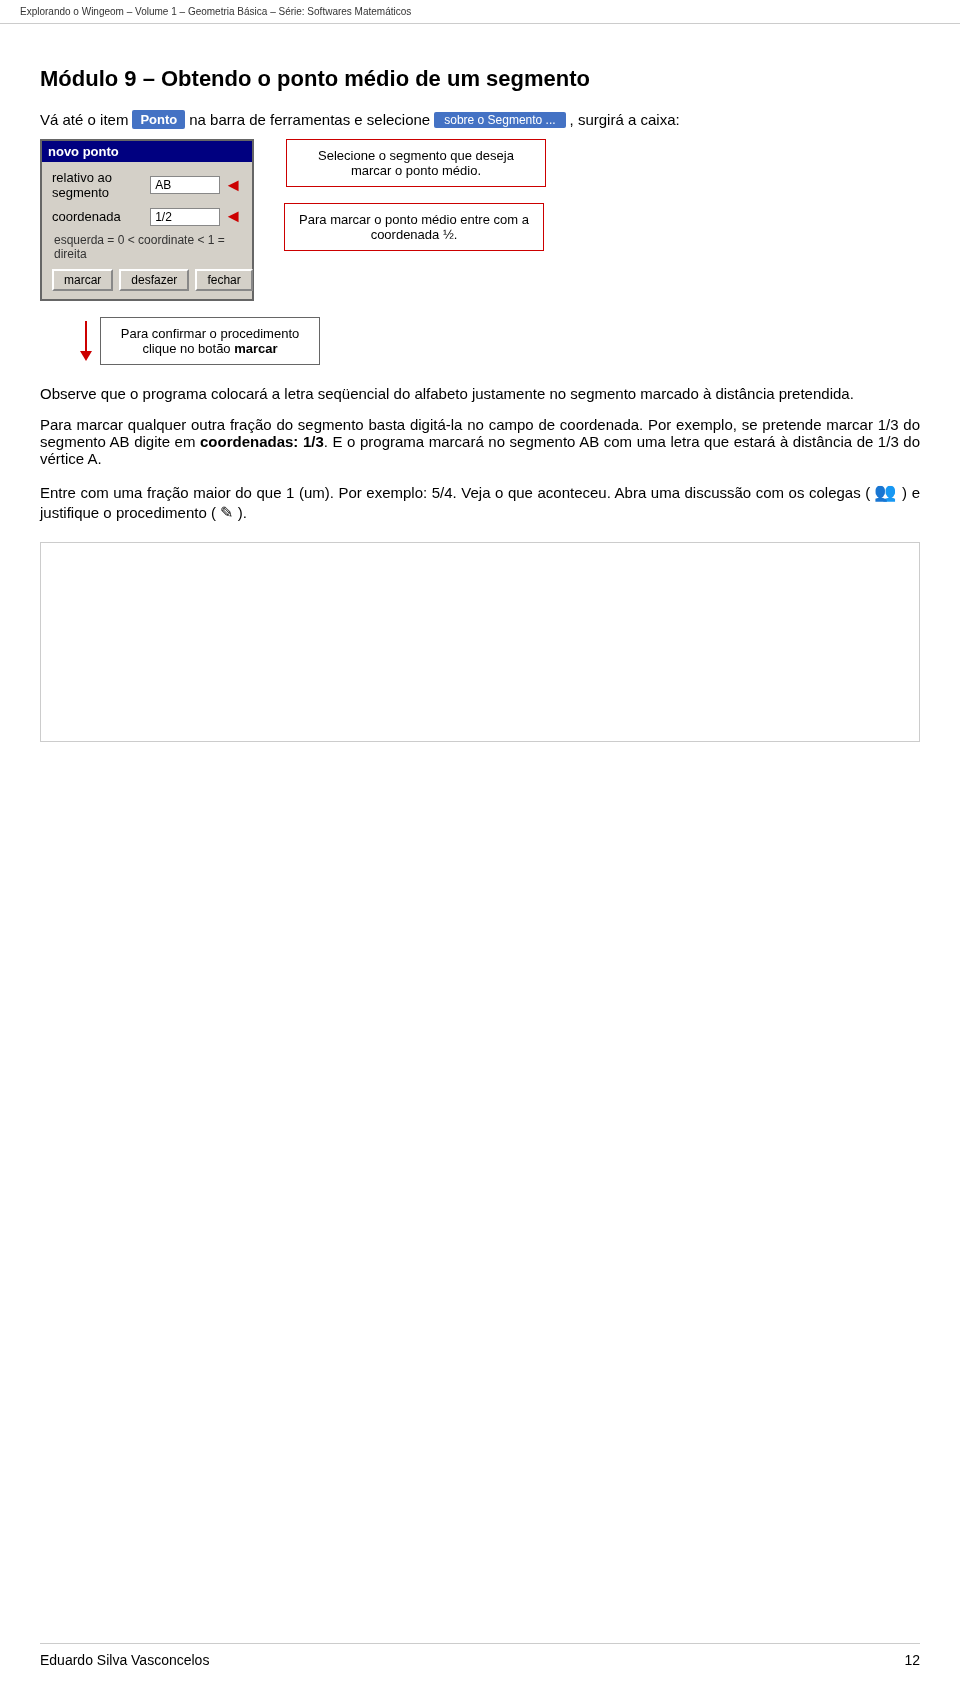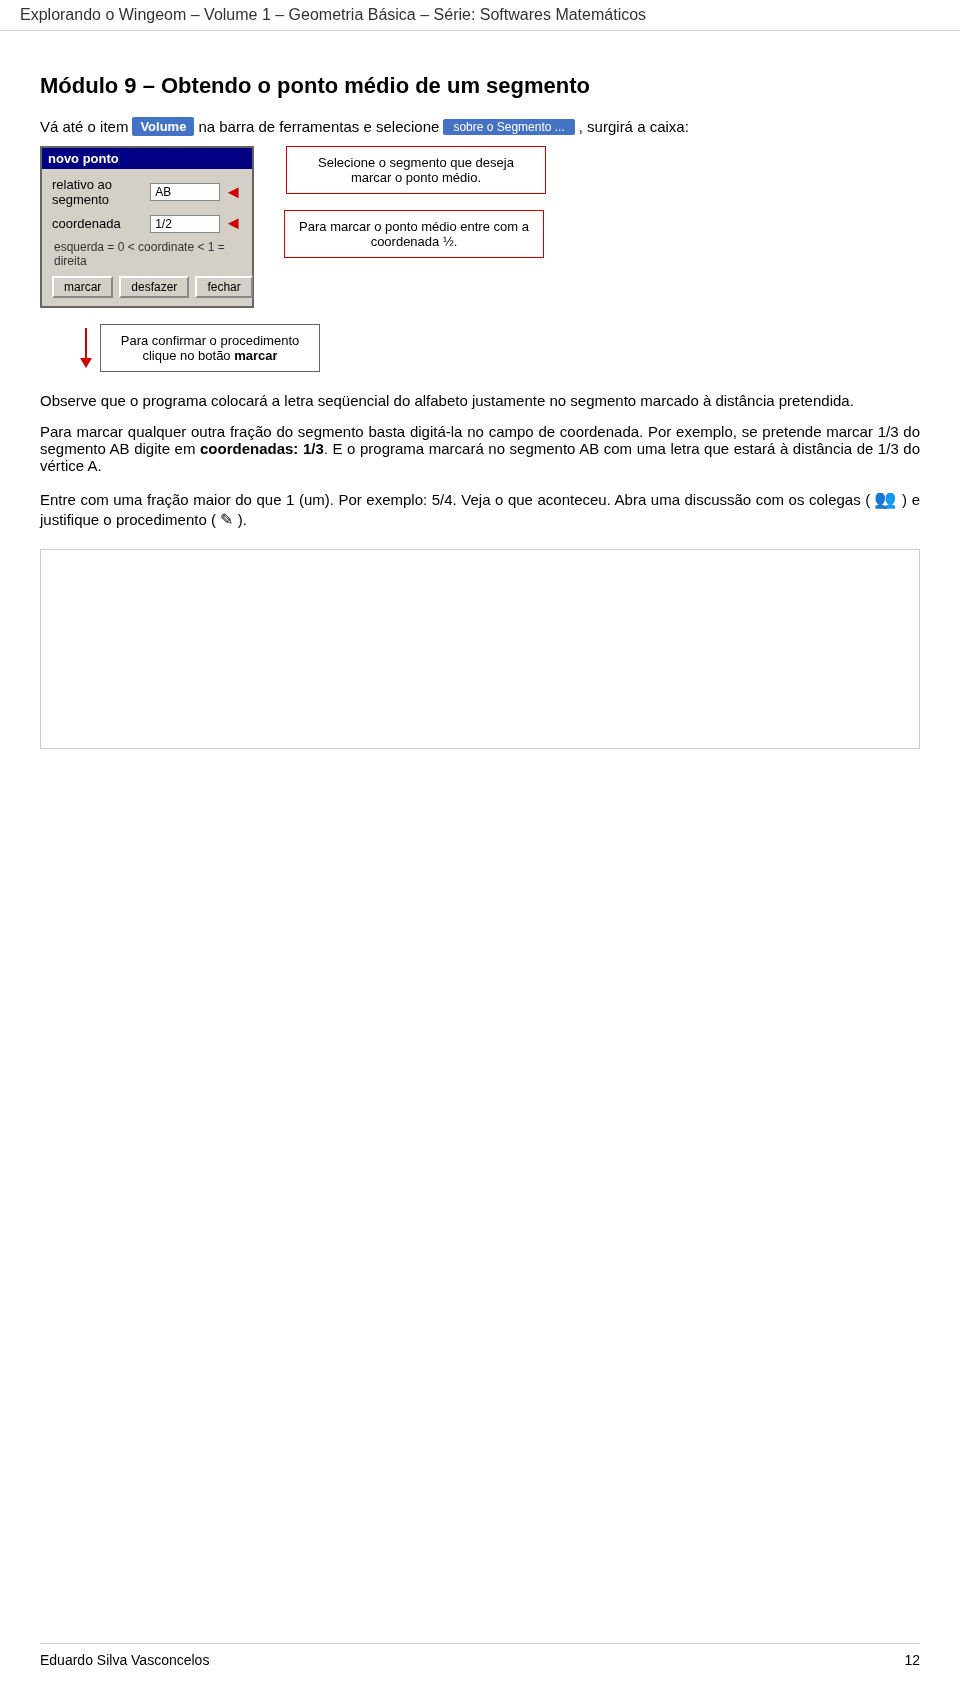--- a/index.html
+++ b/index.html
@@ -10,21 +10,21 @@
       font-family: Arial, sans-serif;
       font-size: 15px;
       color: #000;
       position: relative;
     }
 
     .header-bar {
       background: #fff;
       border-bottom: 1px solid #ccc;
       padding: 6px 20px;
-      font-size: 16px;
+      font-size: 10px;
       color: #333;
     }
 
     .main-content {
       padding: 20px 40px 40px 40px;
     }
 
     .page-title {
       font-size: 22px;
       font-weight: bold;
@@ -213,21 +213,21 @@
   <span>Explorando o Wingeom – Volume 1 – Geometria Básica – Série: Softwares Matemáticos</span>
 </div>
 
 <div class="main-content">
 
   <h1 class="page-title">Módulo 9 – Obtendo o ponto médio de um segmento</h1>
 
 
   <div class="instruction-line">
     <span>Vá até o item</span>
-    <button class="btn-ponto">Volume</button>
+    <button class="btn-ponto">Ponto</button>
     <span>na barra de ferramentas e selecione</span>
     <button class="btn-segmento">sobre o Segmento ...</button>
     <span>, surgirá a caixa:</span>
   </div>
 
   <div class="diagram-area">
 
     <div class="dialog-box">
       <div class="dialog-title-bar">
         <span>novo ponto</span>

